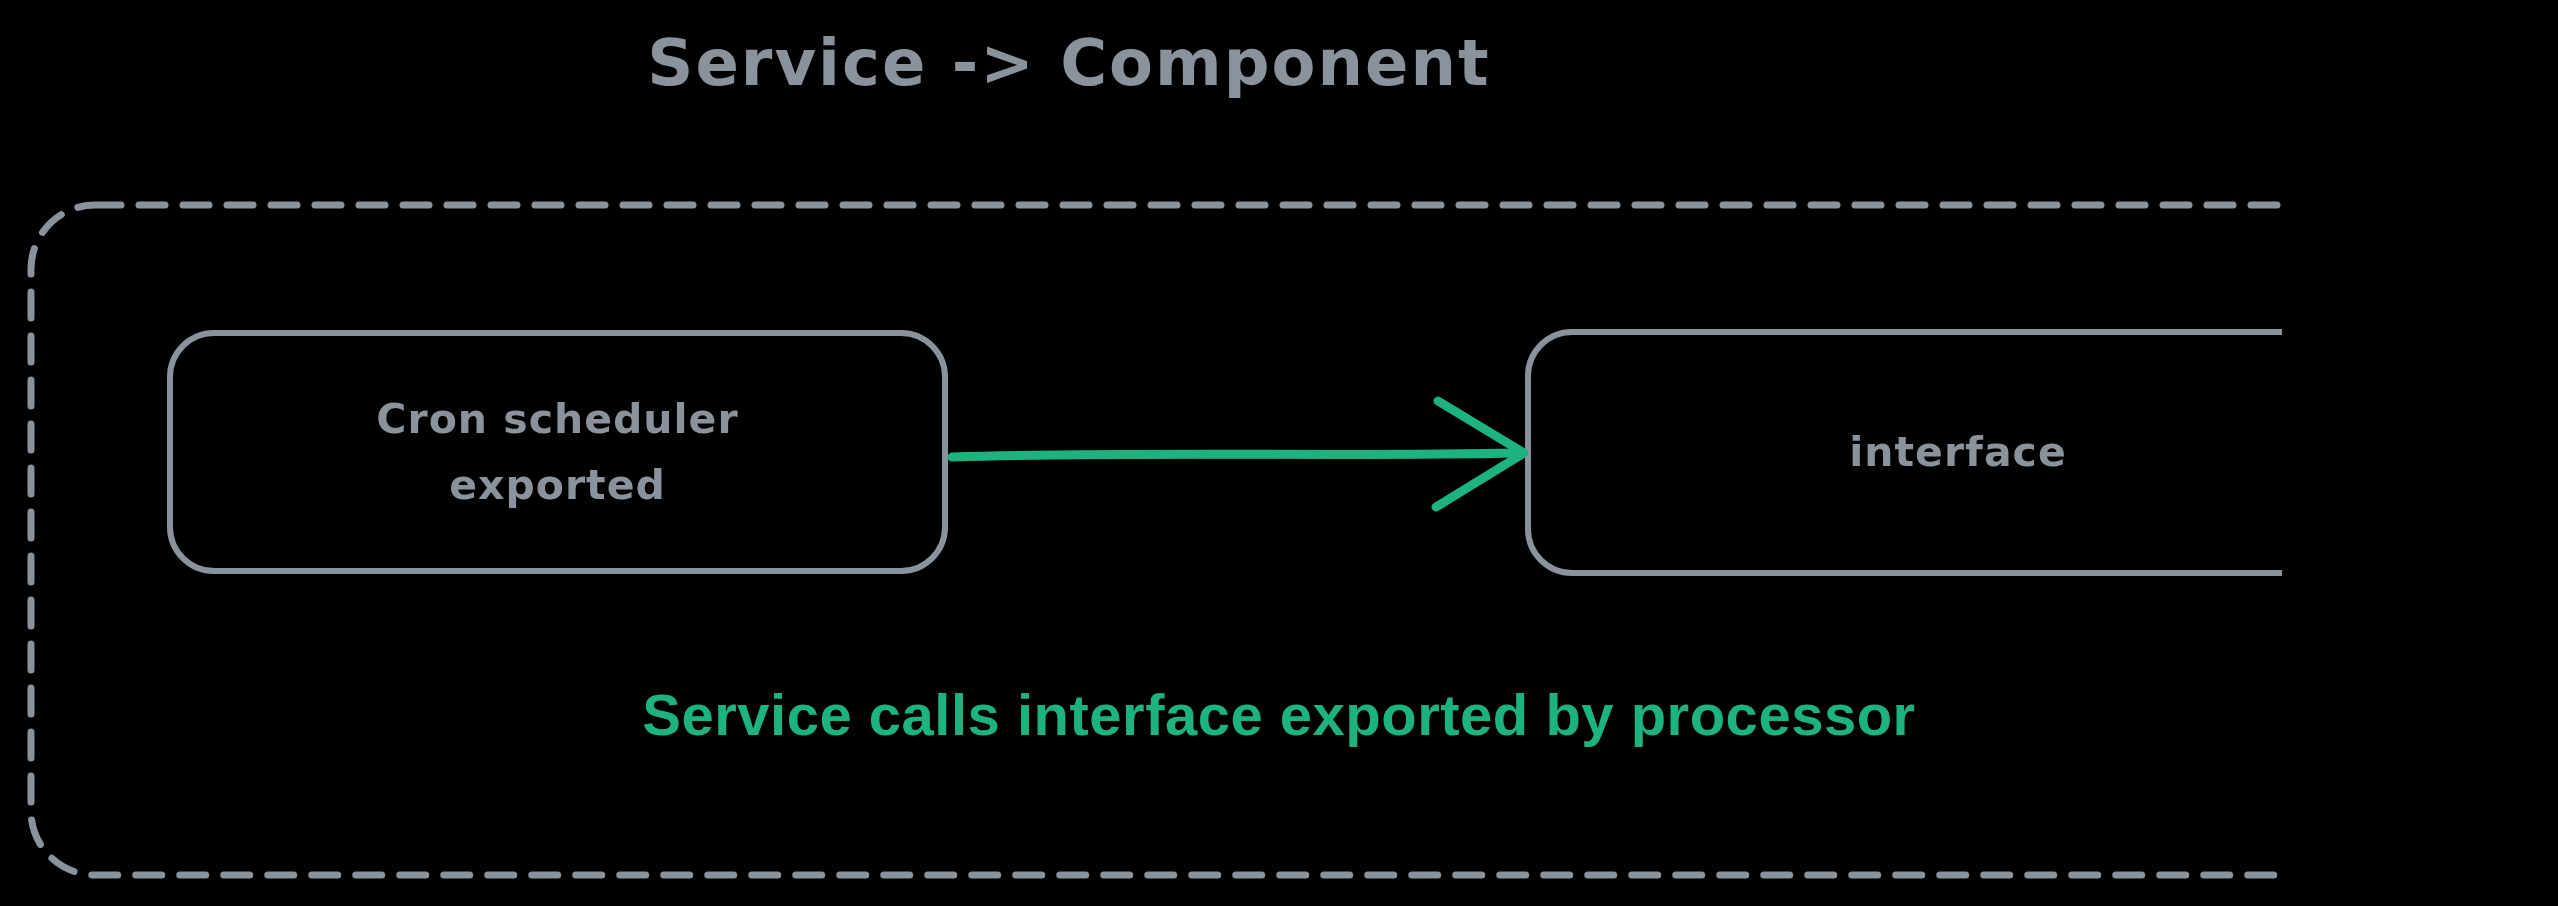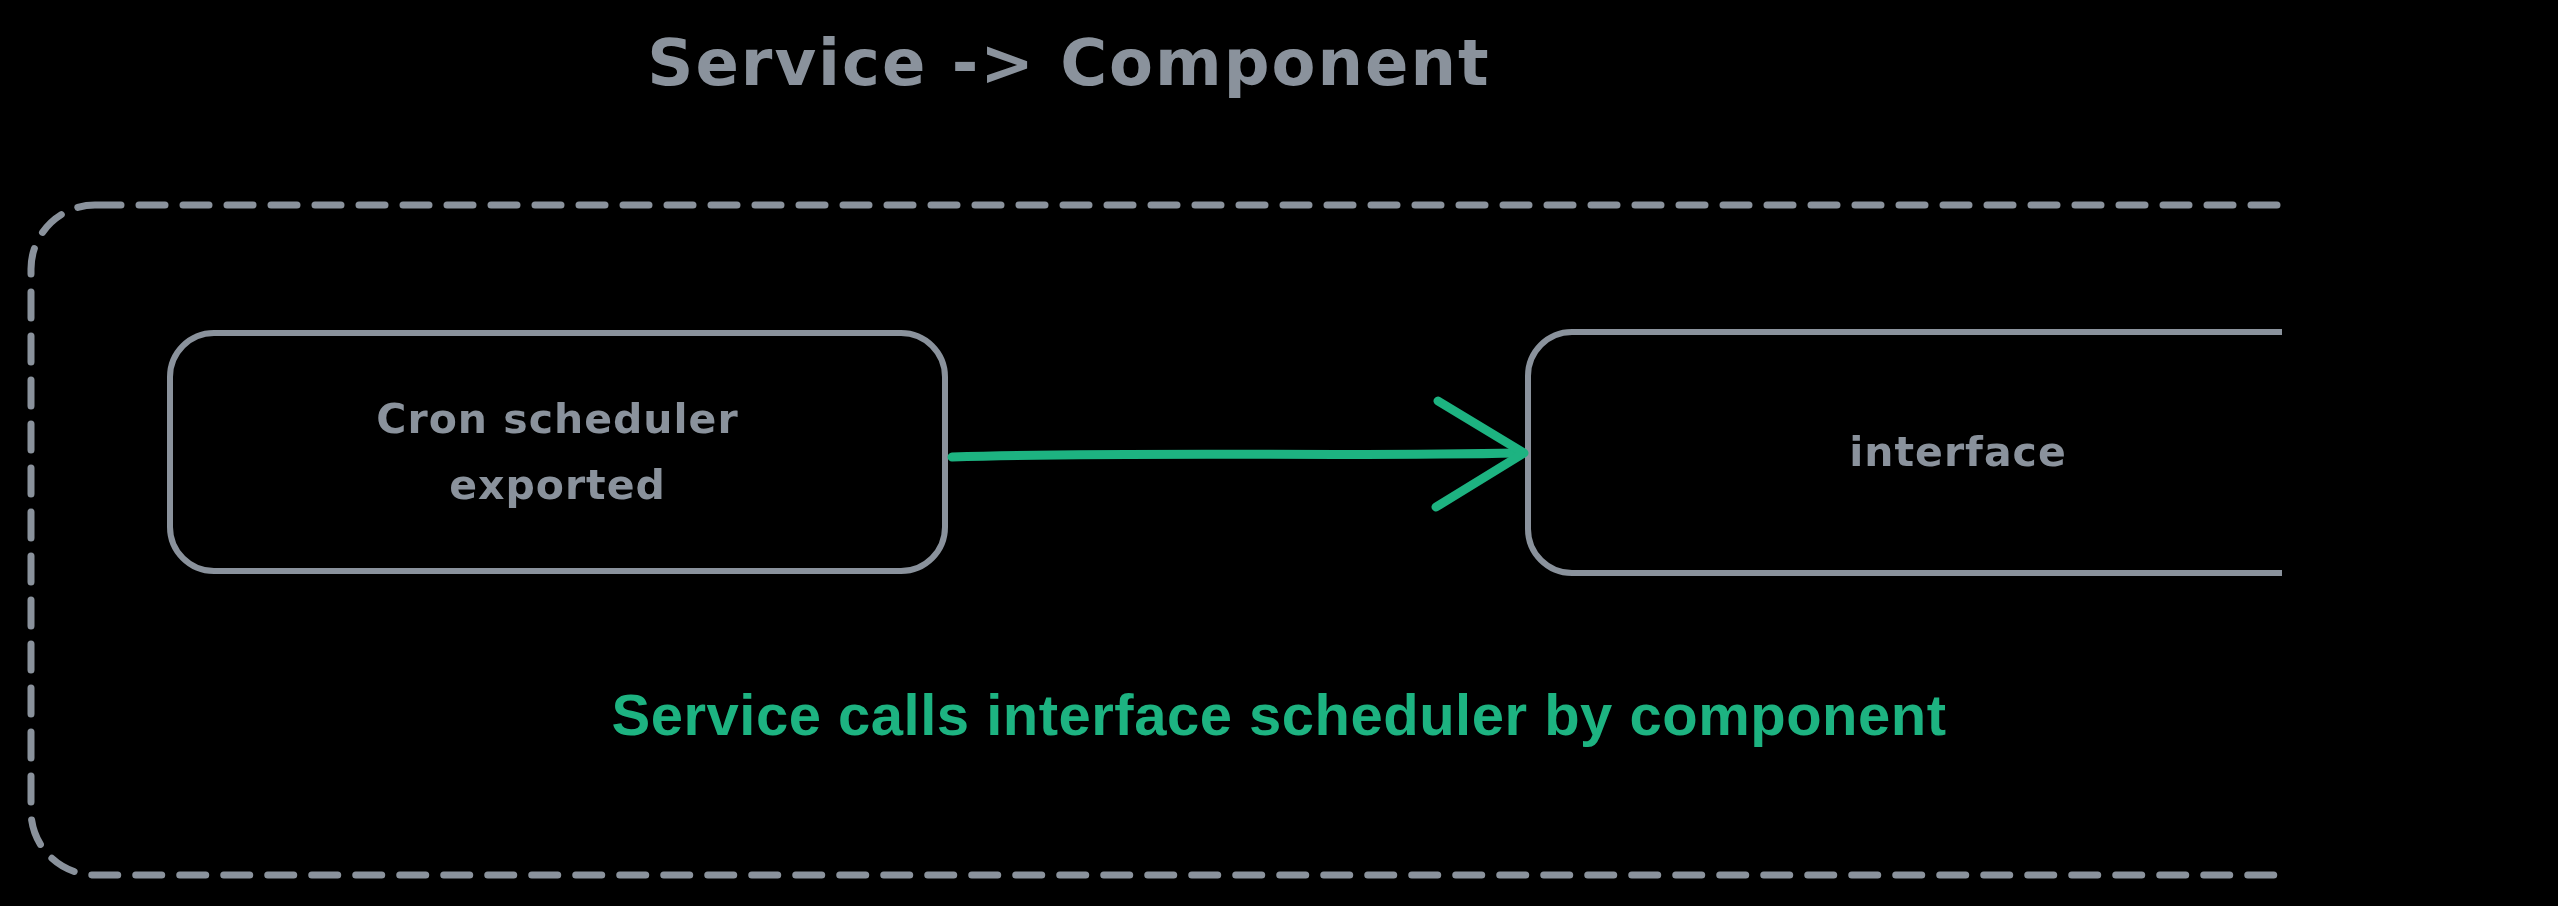--- a/index.html
+++ b/index.html
@@ -115,15 +115,15 @@
 
   <div class="node-label cron">
     <span>Cron scheduler</span>
     <span>exported</span>
   </div>
 
   <div class="node-label job">
     <span>interface</span>
   </div>
 
-  <div class="edge-label">Service calls interface scheduler by component</div>
+  <div class="edge-label">Service calls interface exported by processor</div>
 
 </div>
 
 </body></html>

